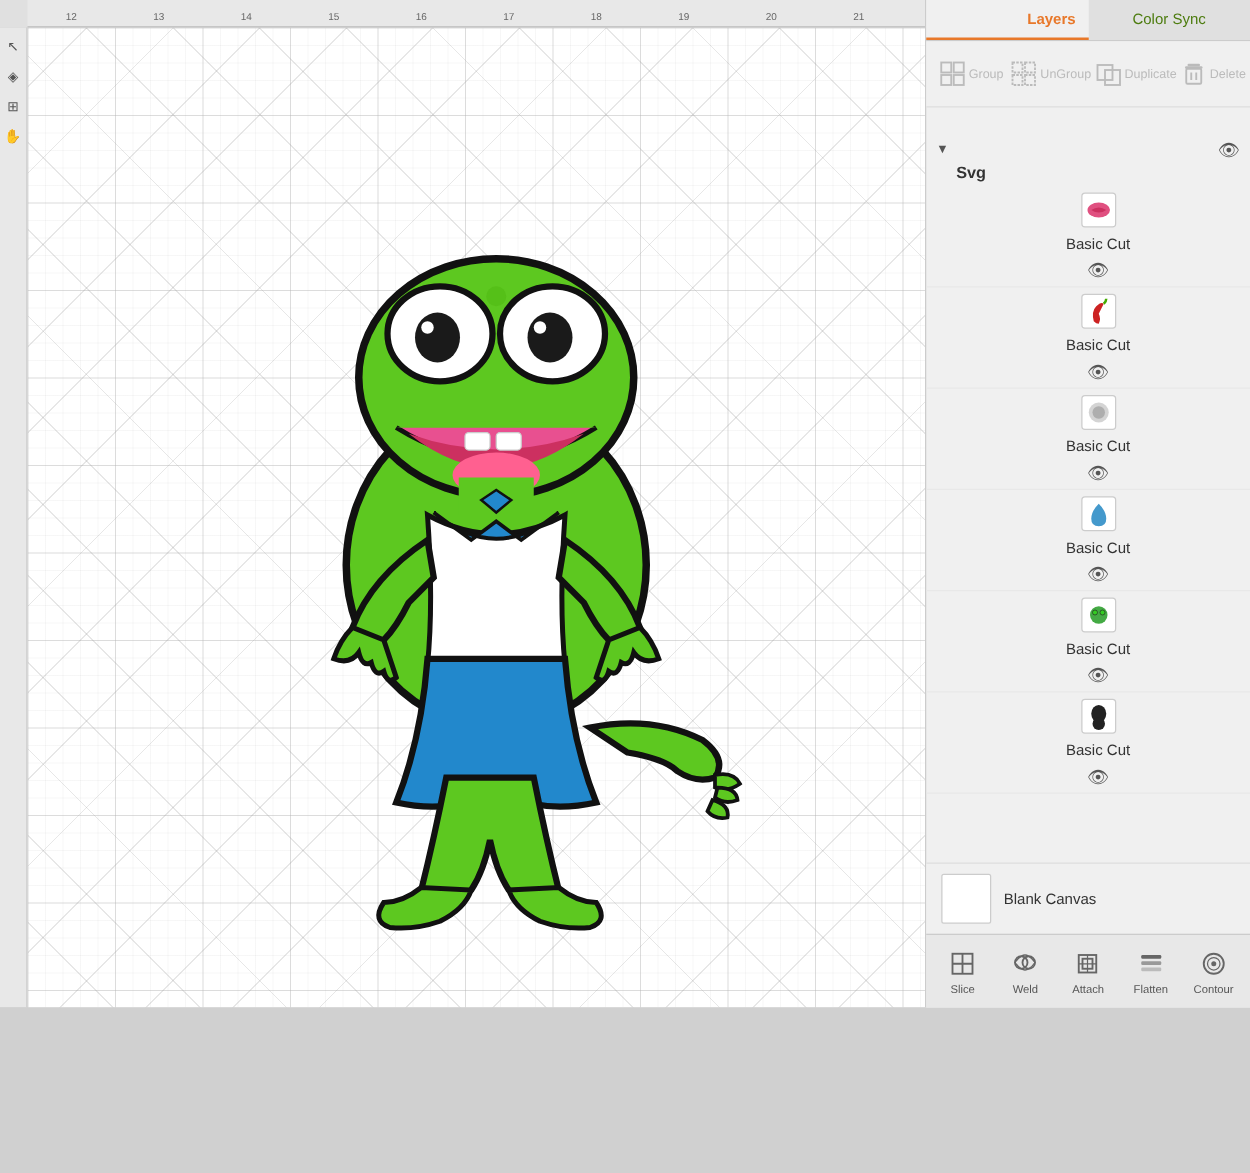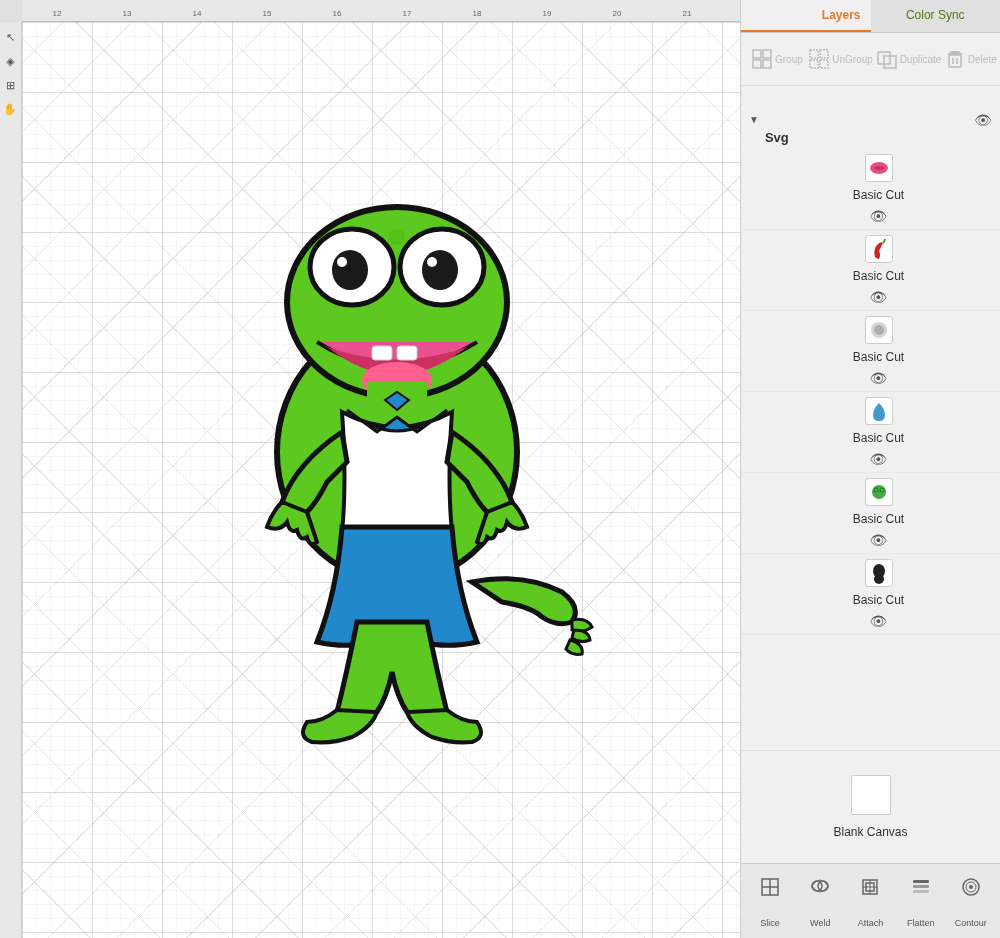--- a/index.html
+++ b/index.html
@@ -1,19 +1,19 @@
 <!DOCTYPE html>
 <html><head>
   <meta charset="utf-8">
   <style>
     * { margin: 0; padding: 0; box-sizing: border-box; }
     body { width: 1000px; height: 938px; overflow: hidden; font-family: Arial, sans-serif; background: #d0d0d0; }
 
     
-    .app-container { display: flex; width: 1000px; height: 938px; }
+    .app-container { display: flex; width: 1000px; height: 806px; }
 
     
     .canvas-area {
       flex: 1;
       position: relative;
       background: #c8c8c8;
       overflow: hidden;
     }
 
     
@@ -202,25 +202,24 @@
     .layer-eye {
       font-size: 14px;
       color: #555;
       cursor: pointer;
     }
 
     
     .blank-canvas-row {
       display: flex;
       align-items: center;
-      padding: 24px 12px;
+      padding: 8px 12px;
       background: #f0f0f0;
       border-top: 1px solid #ddd;
       gap: 10px;
-      flex-direction: column;
     }
     .blank-canvas-thumb {
       width: 40px; height: 40px;
       border: 1px solid #ccc;
       background: white;
       border-radius: 2px;
       flex-shrink: 0;
     }
     .blank-canvas-label { font-size: 12px; color: #333; }
 
@@ -241,21 +240,21 @@
       cursor: pointer;
       padding: 4px 6px;
       min-width: 44px;
     }
     .bottom-btn .icon-area {
       width: 26px; height: 26px;
       display: flex; align-items: center; justify-content: center;
       font-size: 16px;
       color: #555;
     }
-    .bottom-btn .btn-label { font-size: 9px; color: #555; margin-top: 16px; }
+    .bottom-btn .btn-label { font-size: 9px; color: #555; }
 
     
     .left-toolbar {
       position: absolute;
       left: 0; top: 22px;
       width: 22px;
       bottom: 0;
       background: #e8e8e8;
       border-right: 1px solid #ccc;
       z-index: 10;

